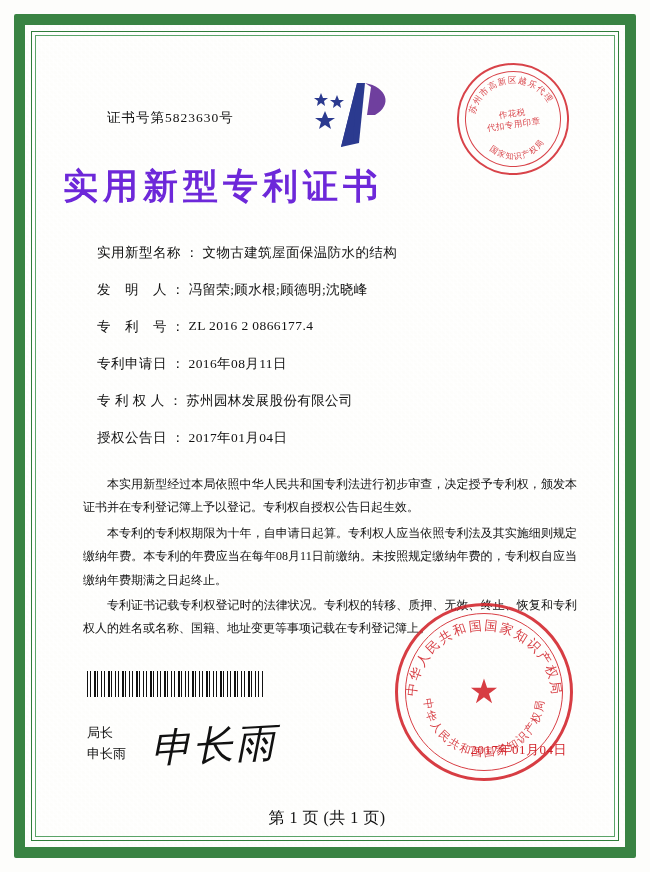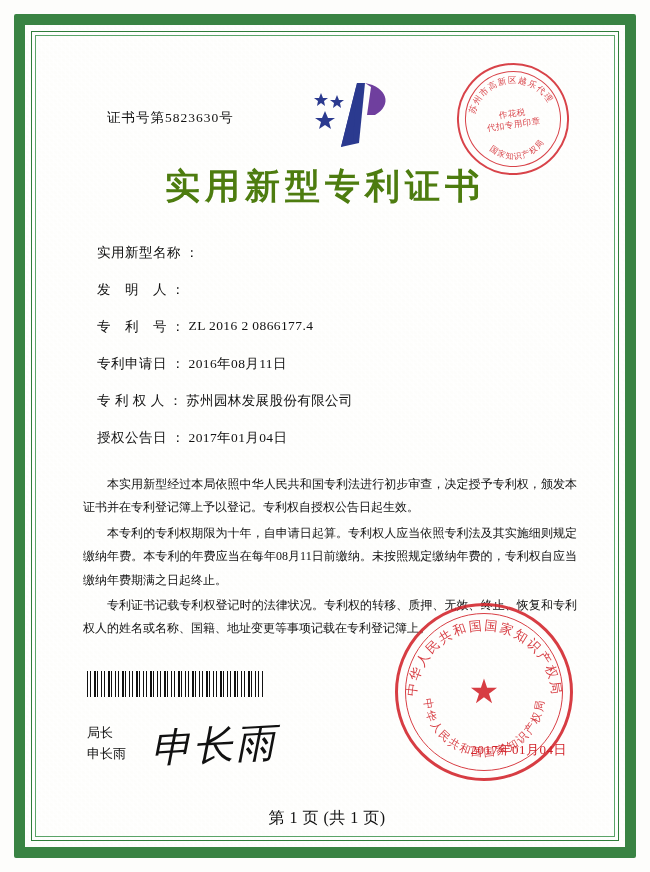--- a/index.html
+++ b/index.html
@@ -110,27 +110,27 @@
     top: 50%;
     transform: translate(-50%,-50%);
     text-align: center;
     font-size: 8.5px;
     line-height: 1.25;
     letter-spacing: 0.5px;
   }
 
   
   .title {
-    text-align: center;
+    text-align: left;
     font-size: 35px;
     font-weight: bold;
     letter-spacing: 5px;
     margin: 10px 0 0 0;
     font-family: "DejaVu Serif", "Liberation Serif", serif;
-    color: #4d7c0f;
+    color: #6d28d9;
   }
 
   
   .fields {
     margin: 34px 0 0 0;
     padding-left: 34px;
   }
   .field {
     display: flex;
     align-items: flex-start;
@@ -300,25 +300,27 @@
       </div>
     </div>
 
     <div class="title">实用新型专利证书</div>
 
     <div class="fields">
 
       <div class="field">
         <span class="field-label">实用新型名称</span>
         <span class="field-sep">：</span>
+        <span class="field-value">文物古建筑屋面保温防水的结构</span>
       </div>
 
       <div class="field">
         <span class="field-label">发　明　人</span>
         <span class="field-sep">：</span>
+        <span class="field-value">冯留荣;顾水根;顾德明;沈晓峰</span>
       </div>
 
       <div class="field">
         <span class="field-label">专　利　号</span>
         <span class="field-sep">：</span>
         <span class="field-value">ZL 2016 2 0866177.4</span>
       </div>
 
       <div class="field">
         <span class="field-label">专利申请日</span>

